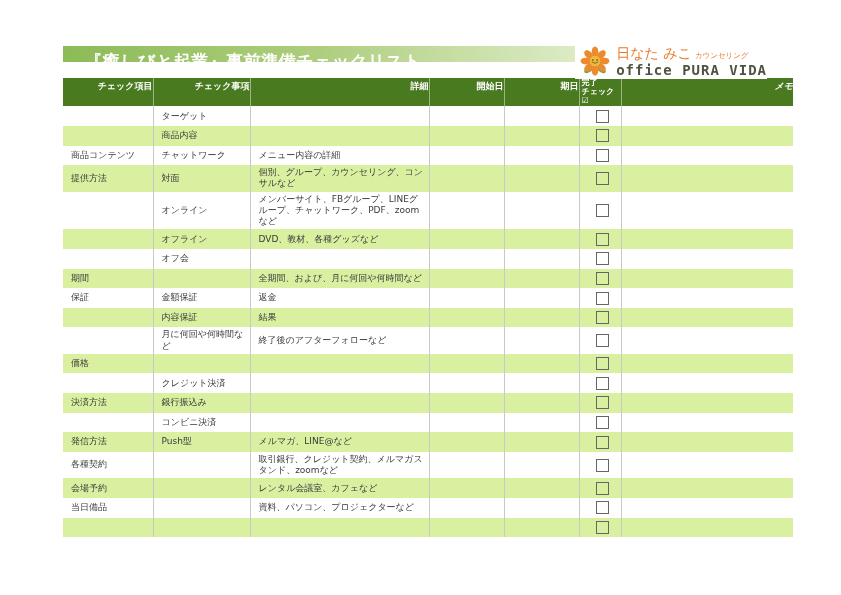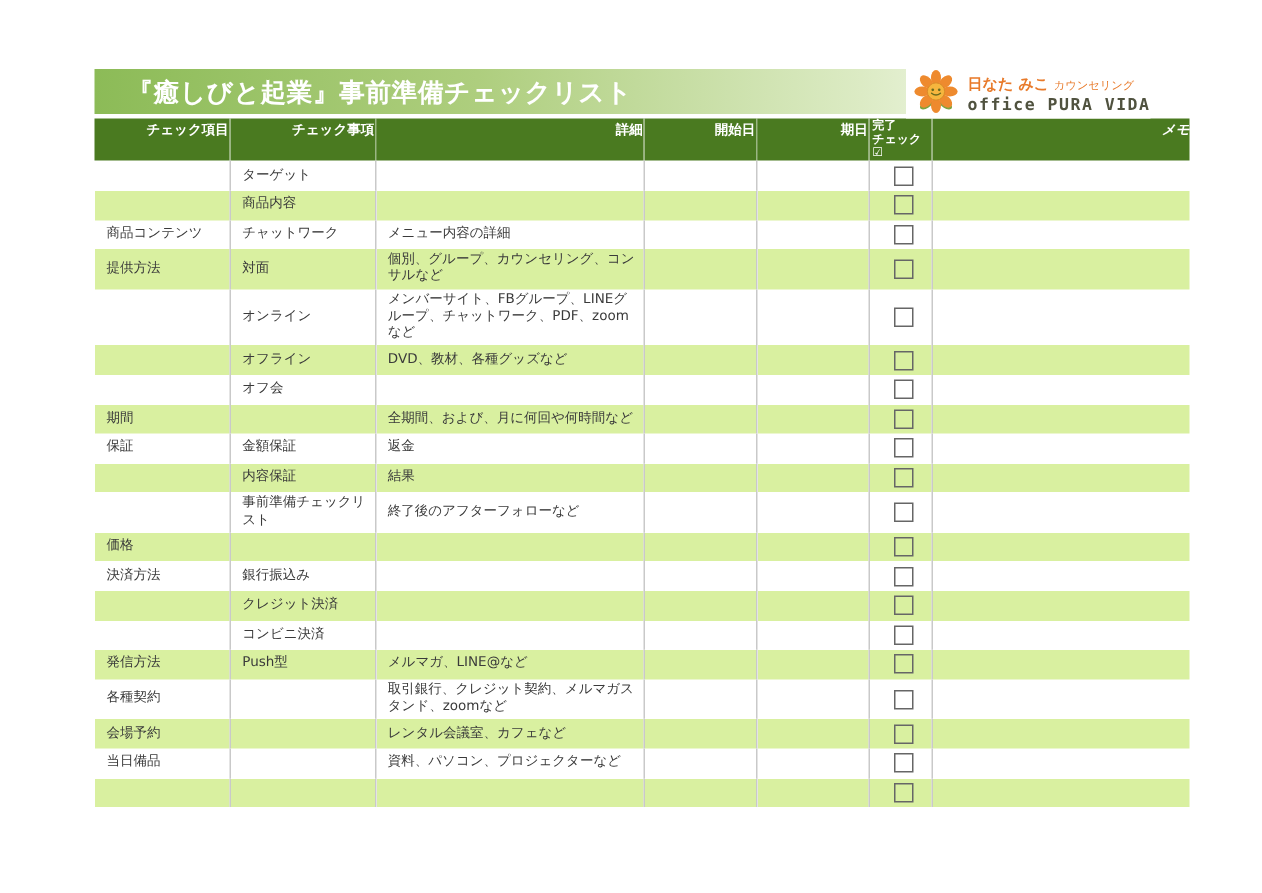--- a/index.html
+++ b/index.html
@@ -11,23 +11,23 @@
     -webkit-font-smoothing: antialiased;
   }
   .sheet {
     position: absolute;
     left: 63px; top: 46px;
     width: 730px;
   }
   
   .titlebar {
     position: relative;
-    height: 30px;
+    height: 16px;
     background: linear-gradient(to right, #8cbb57 0%, #aece7e 35%, #dcebc4 70%, #ffffff 92%);
-    margin-bottom: 3px;
+    margin-bottom: 16px;
   }
   .titlebar .title {
     position: absolute;
     left: 22px; top: 4px;
     font-size: 17px;
     font-weight: bold;
     color: #ffffff;
     letter-spacing: 0.5px;
     white-space: nowrap;
   }
@@ -35,23 +35,23 @@
     position: absolute;
     right: 26px; top: -3px;
     height: 36px;
     display: flex;
     align-items: center;
     background: #ffffff;
     padding-left: 4px;
   }
   .logo svg { width: 32px; height: 32px; margin-right: 5px; }
   .logo-text { line-height: 1.15; white-space: nowrap; }
-  .logo-name { font-size: 10px; font-weight: bold; color: #e87a2a; }
+  .logo-name { font-size: 14px; font-weight: normal; color: #e87a2a; }
   .logo-name-suffix { font-size: 7.5px; color: #e87a2a; margin-left: 3px; text-align: center; }
-  .logo-office { font-size: 11px; font-weight: bold; color: #50523f; letter-spacing: 1px; font-family: "DejaVu Sans Mono", "Liberation Mono", monospace; }
+  .logo-office { font-size: 14px; font-weight: bold; color: #50523f; letter-spacing: 1px; font-family: "DejaVu Sans Mono", "Liberation Mono", monospace; }
   
   table.checklist {
     width: 730px;
     border-collapse: collapse;
     table-layout: fixed;
   }
   table.checklist th {
     background: #4a7a20;
     color: #ffffff;
     font-size: 9px;
@@ -235,48 +235,48 @@
           <td></td>
           <td>内容保証</td>
           <td>結果</td>
           <td></td>
           <td></td>
           <td class="cell-check"><span class="cb" role="checkbox" aria-checked="false"></span></td>
           <td></td>
         </tr>
         <tr>
           <td></td>
-          <td>事前準備チェックリスト</td>
+          <td>月に何回や何時間など</td>
           <td>終了後のアフターフォローなど</td>
           <td></td>
           <td></td>
           <td class="cell-check"><span class="cb" role="checkbox" aria-checked="false"></span></td>
           <td></td>
         </tr>
         <tr>
           <td>価格</td>
           <td></td>
+          <td></td>
+          <td></td>
+          <td></td>
+          <td class="cell-check"><span class="cb" role="checkbox" aria-checked="false"></span></td>
+          <td></td>
+        </tr>
+        <tr>
+          <td></td>
+          <td>クレジット決済</td>
           <td></td>
           <td></td>
           <td></td>
           <td class="cell-check"><span class="cb" role="checkbox" aria-checked="false"></span></td>
           <td></td>
         </tr>
         <tr>
           <td>決済方法</td>
           <td>銀行振込み</td>
-          <td></td>
-          <td></td>
-          <td></td>
-          <td class="cell-check"><span class="cb" role="checkbox" aria-checked="false"></span></td>
-          <td></td>
-        </tr>
-        <tr>
-          <td></td>
-          <td>クレジット決済</td>
           <td></td>
           <td></td>
           <td></td>
           <td class="cell-check"><span class="cb" role="checkbox" aria-checked="false"></span></td>
           <td></td>
         </tr>
         <tr>
           <td></td>
           <td>コンビニ決済</td>
           <td></td>

